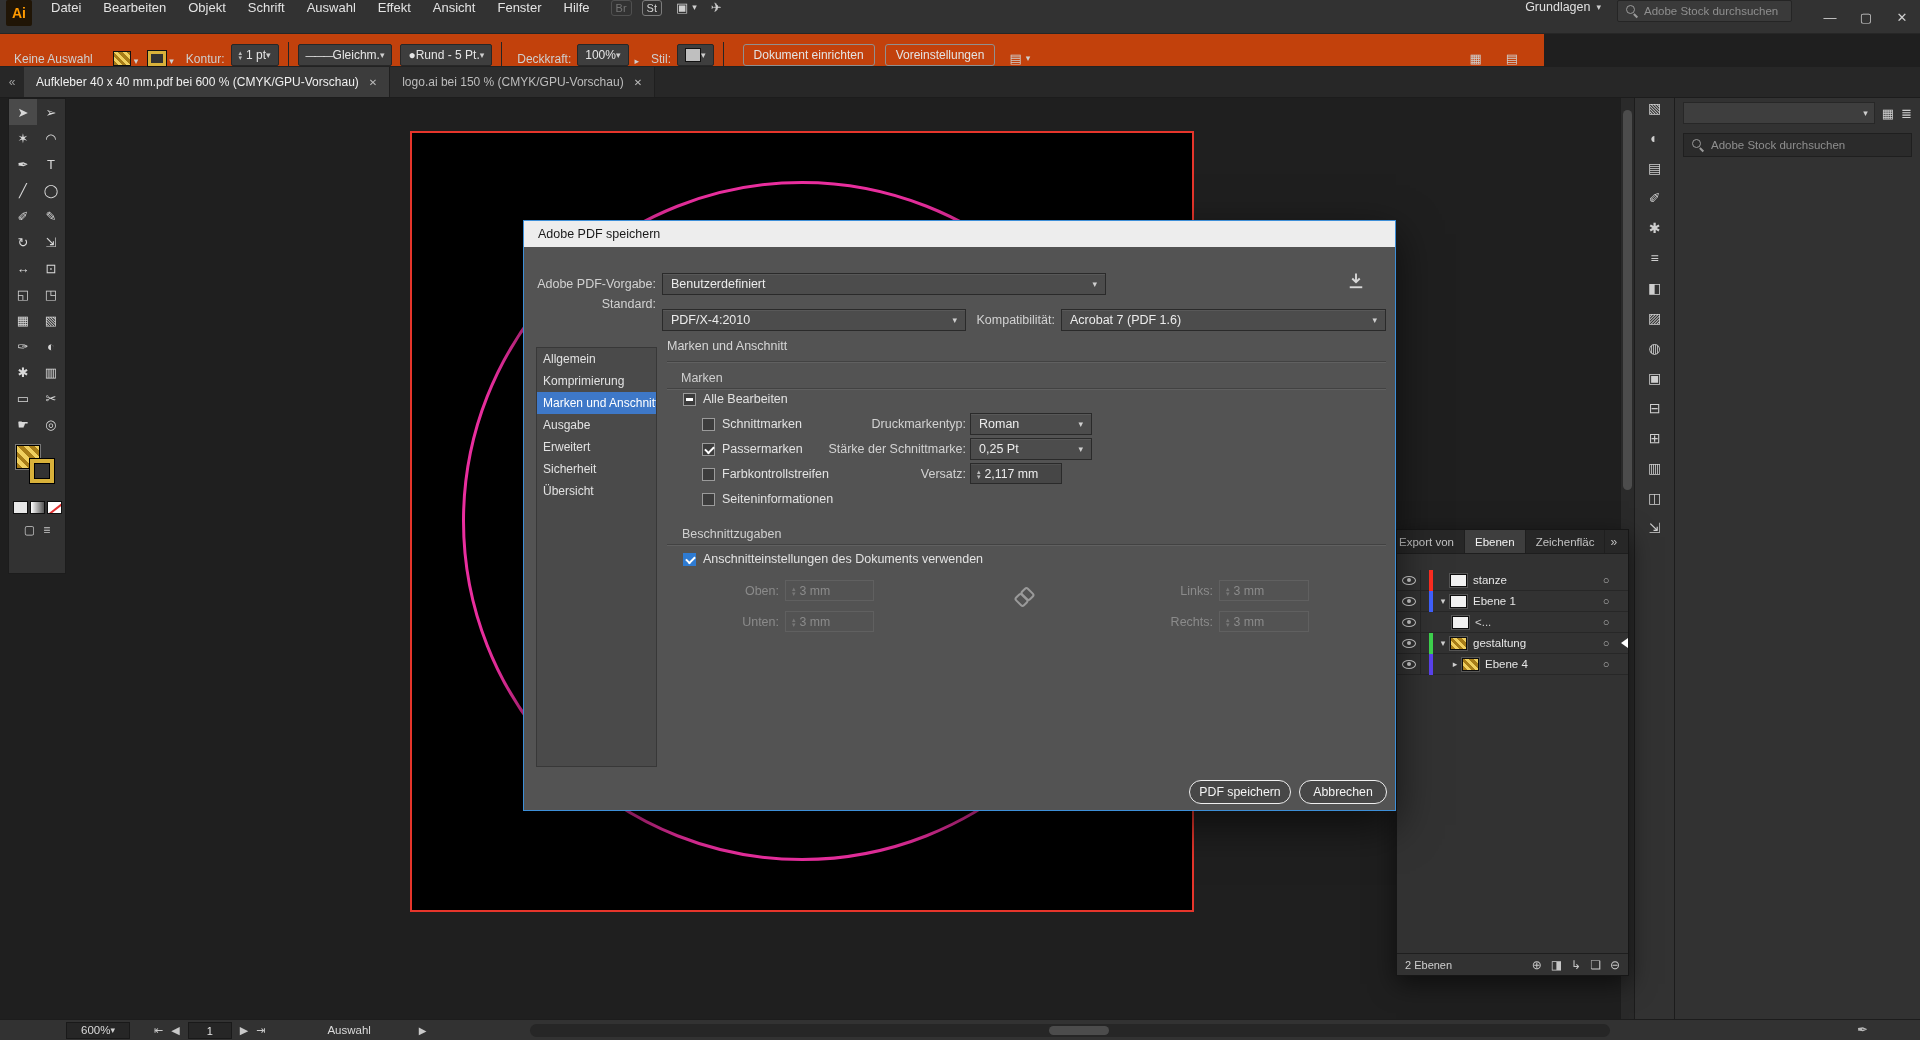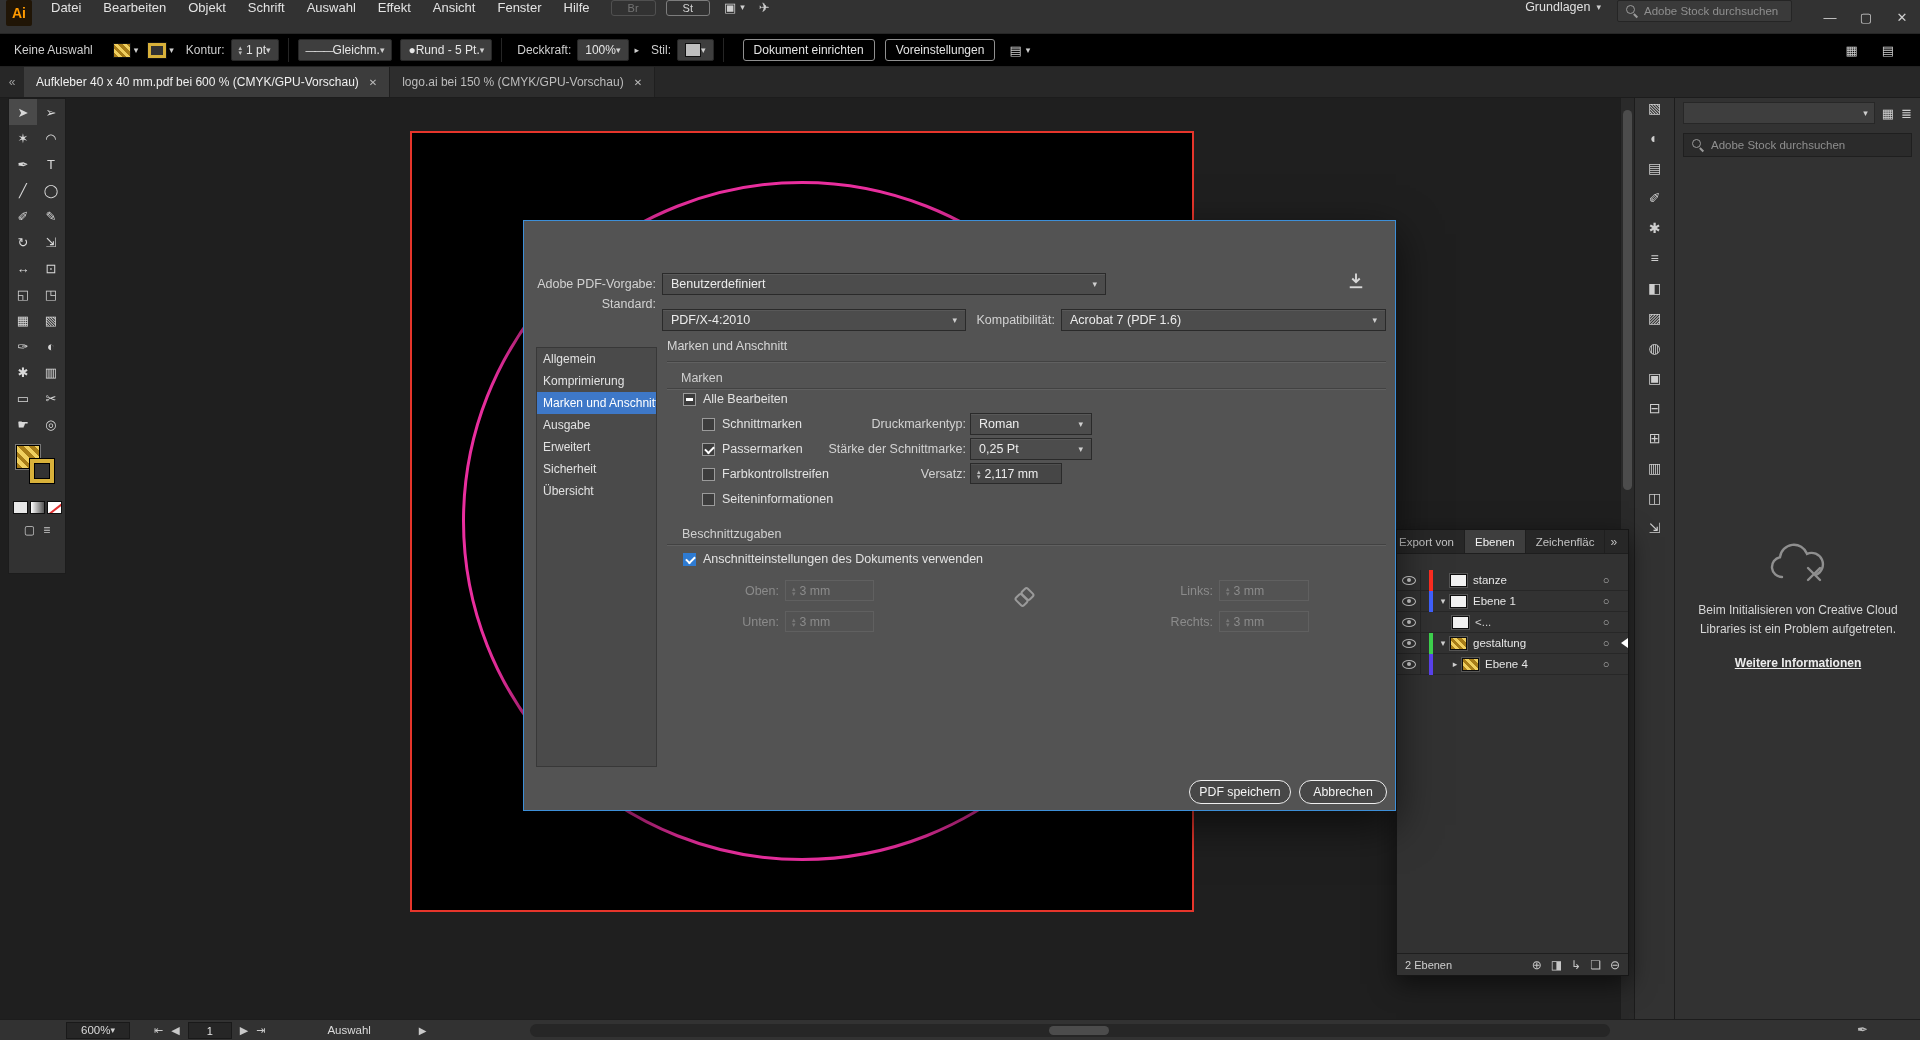--- a/index.html
+++ b/index.html
@@ -5,34 +5,34 @@
 *{margin:0;padding:0;box-sizing:border-box;font-family:"Liberation Sans",sans-serif}
 html,body{background:#111}
 #app{position:relative;width:1920px;height:1040px;background:#1f1f1f;overflow:hidden;color:#d9d9d9;font-size:12px}
 .chev{font-size:9px;color:#cfcfcf;line-height:1}
 .spin{display:inline-flex;flex-direction:column;margin-right:4px}
 .spin span{display:block;height:5px;font-size:7px;line-height:5px;color:#bdbdbd;text-align:center}
 
 .menubar{position:absolute;left:0;top:0;width:1920px;height:34px;background:#323232;border-bottom:1px solid #262626;display:flex;align-items:flex-start;z-index:30}
 .logo{width:26px;height:26px;margin:0 8px 0 6px;background:#201506;color:#ff9a00;font-weight:bold;font-size:14px;display:flex;align-items:center;justify-content:center;border-radius:2px}
 .mitem{padding:0 11px;font-size:13px;color:#e3e3e3}
-.badge{border:1px solid #7d7d7d;border-radius:3px;font-size:11px;padding:1px 16px;color:#d3d3d3;margin-left:10px}
+.badge{border:1px solid #7d7d7d;border-radius:3px;font-size:11px;padding:1px 4px;color:#d3d3d3;margin-left:10px}
 .badge.dim{opacity:.4}
 .mb-ic{display:flex;align-items:center;gap:4px;margin-left:14px;color:#cfcfcf;font-size:13px}
 .mb-spacer{flex:1}
 .workspace{font-size:12.5px;color:#e0e0e0;display:flex;align-items:center;gap:6px;margin-right:16px}
 .searchbox{display:flex;align-items:center;gap:6px;background:#3a3a3a;border:1px solid #252525;height:22px;width:175px;padding:0 8px;border-radius:2px;margin-right:20px}
 .searchbox input,.lib-search input{background:transparent;border:none;outline:none;color:#cfcfcf;font-size:11.5px;width:100%}
 input::placeholder{color:#8f8f8f}
 .winbtn{width:36px;height:34px;display:flex;align-items:center;justify-content:center;color:#cfcfcf;font-size:13px}
 .mag{position:relative;width:12px;height:12px;flex:0 0 auto}
 .mag::before{content:"";position:absolute;left:0;top:0;width:7px;height:7px;border:1.5px solid #9a9a9a;border-radius:50%}
 .mag::after{content:"";position:absolute;left:8px;top:8px;width:5px;height:1.5px;background:#9a9a9a;transform:rotate(45deg);transform-origin:left center}
 
-.controlbar{position:absolute;left:0;top:34px;width:1920px;height:33px;background:#000000;border-bottom:1px solid #222;display:flex;align-items:center;z-index:29;font-size:12px}
+.controlbar{position:absolute;left:0;top:34px;width:1544px;height:33px;background:#c2410c;border-bottom:1px solid #222;display:flex;align-items:flex-end;z-index:29;font-size:12px}
 .cb-sep{width:1px;height:24px;background:#252525;margin:0 9px}
 .cb-label{color:#cfcfcf;margin:0 6px;white-space:nowrap}
 .cb-box{display:flex;align-items:center;background:#3e3e3e;border:1px solid #272727;height:22px;padding:0 7px;border-radius:2px;color:#e6e6e6;white-space:nowrap}
 .cb-btn{border:1px solid #909090;border-radius:3px;height:22px;display:flex;align-items:center;padding:0 10px;color:#e3e3e3;margin-left:10px;white-space:nowrap}
 .sw{width:18px;height:15px;border:1px solid #111;display:inline-block}
 .sw.gold{background:repeating-linear-gradient(45deg,#a87d18 0 3px,#f0cf5e 3px 6px)}
 .sw.stroke{background:#323232;border:3px solid #d8b13a;box-shadow:0 0 0 1px #111}
 .sw.style{width:16px;height:14px;background:#bfbfbf}
 .linesample{font-size:10px;letter-spacing:-1px;color:#e8e8e8}
 
@@ -315,28 +315,20 @@
       <div class="lib-dd">
         <span class="chev">▾</span>
       </div>
       <span class="lib-view">▦</span>
       <span class="lib-view">≣</span>
     </div>
     <div class="lib-search">
       <span class="mag"></span>
       <input placeholder="Adobe Stock durchsuchen" style="">
     </div>
-    <div class="lib-center">
-      <svg width="64" height="50" viewBox="0 0 64 50">
-        <path d="M16 40 a10 10 0 0 1 -2-19.8 a14 14 0 0 1 27-3.4 a10.5 10.5 0 0 1 9 21" fill="none" stroke="#8f8f8f" stroke-width="2.4" stroke-linecap="round"></path>
-        <path d="M42 31 l12 12 M54 31 l-12 12" stroke="#8f8f8f" stroke-width="2.4" stroke-linecap="round"></path>
-      </svg>
-      <div class="lib-msg">Beim Initialisieren von Creative Cloud Libraries ist ein Problem aufgetreten.</div>
-      <div class="lib-link">Weitere Informationen</div>
-    </div>
   </div>
 
   <div class="layers">
     <div class="lay-tabs">
       <span class="lay-tab" style="margin-left:-8px">Export von</span>
       <span class="lay-tab active">Ebenen</span>
       <span class="lay-tab">Zeichenfläc</span>
       <span class="lay-ovf">»</span>
       <span class="lay-menu">≡</span>
     </div>
@@ -434,20 +426,21 @@
     </div>
     <span class="sb-status">Auswahl</span>
     <span class="sb-play">▶</span>
     <div class="hscroll">
       <div class="hthumb"></div>
     </div>
     <span class="sb-pen">✒</span>
   </div>
 
   <div class="dialog">
+    <div class="dlg-title">Adobe PDF speichern</div>
 
     <div class="dlg-label" style="left:0;width:132px;top:52px">Adobe PDF-Vorgabe:</div>
     <div class="dd" style="left:138px;top:52px;width:444px">
       <span>Benutzerdefiniert</span>
       <span class="chev">▾</span>
     </div>
     <span style="position:absolute;left:822px;top:50px">
       <svg width="20" height="20" viewBox="0 0 16 16">
         <path d="M8 2v7M5 6l3 3 3-3" stroke="#d8d8d8" stroke-width="1.5" fill="none"></path>
         <path d="M3 13h10" stroke="#d8d8d8" stroke-width="1.5"></path>

